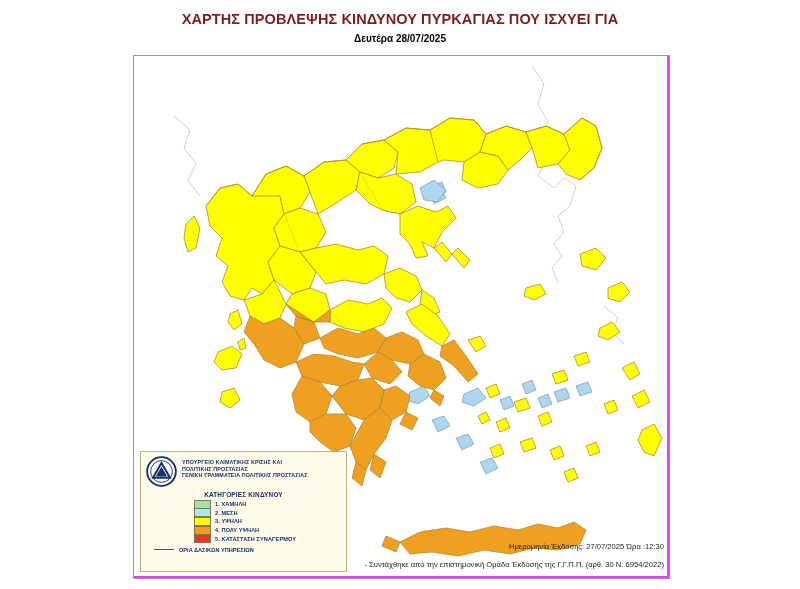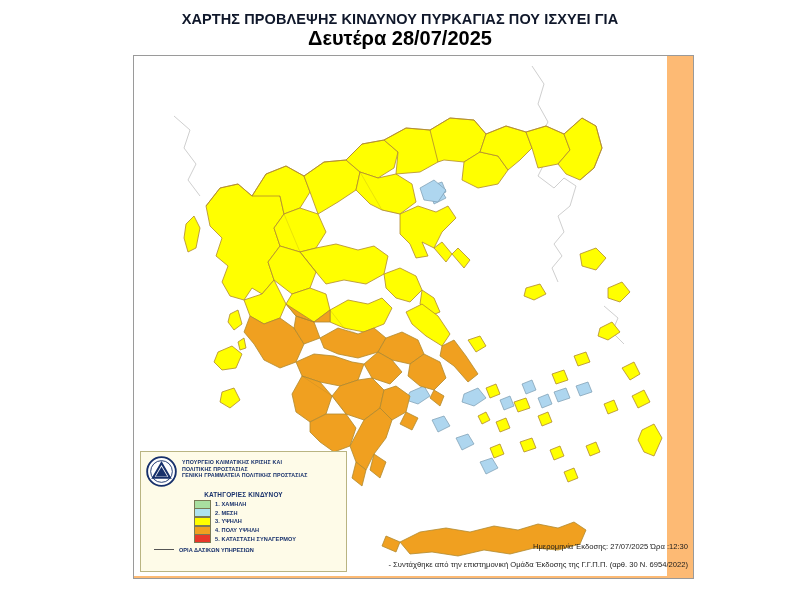--- a/index.html
+++ b/index.html
@@ -24,41 +24,40 @@
   .title-block {
     position: absolute;
     top: 10px;
     left: 0;
     width: 800px;
     text-align: center;
   }
   .title-line1 {
     font-size: 14.5px;
     font-weight: bold;
-    color: #0f172a;
+    color: #7f1d1d;
     letter-spacing: 0.1px;
     line-height: 19px;
   }
   .title-line2 {
-    font-size: 20px;
+    font-size: 10px;
     font-weight: bold;
     color: #000000;
     line-height: 19px;
   }
   
   .map-frame {
     position: absolute;
     left: 133px;
     top: 55px;
     width: 535px;
     height: 522px;
     border: 1px solid #9a9a9a;
-    background: #fdba74;
+    background: #d946ef;
     overflow: hidden;
-    padding-left: 24px;
   }
   .map-svg {
     position: absolute;
     left: 0;
     top: 0;
   }
   
   .legend {
     position: absolute;
     left: 6px;

